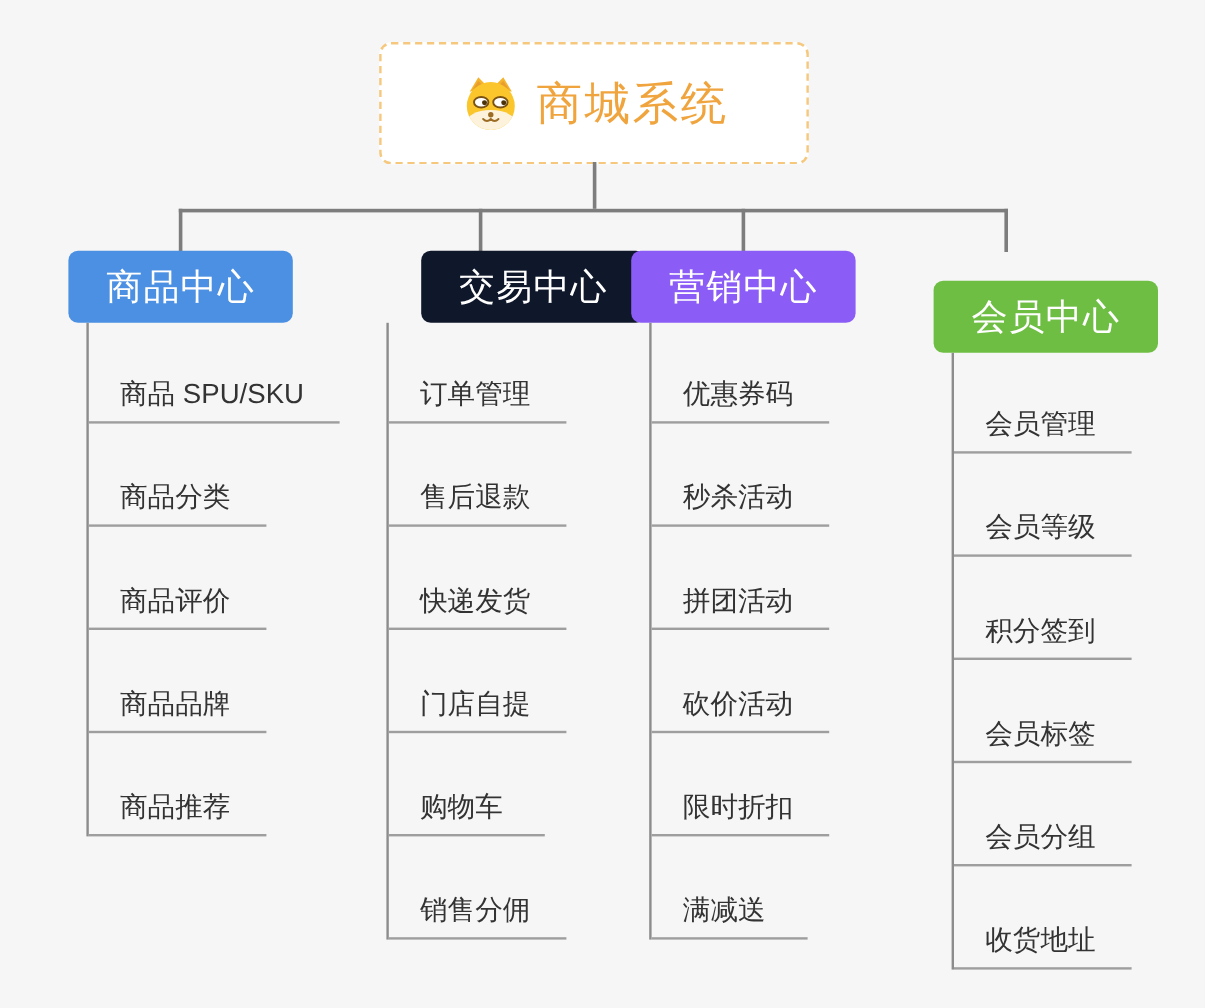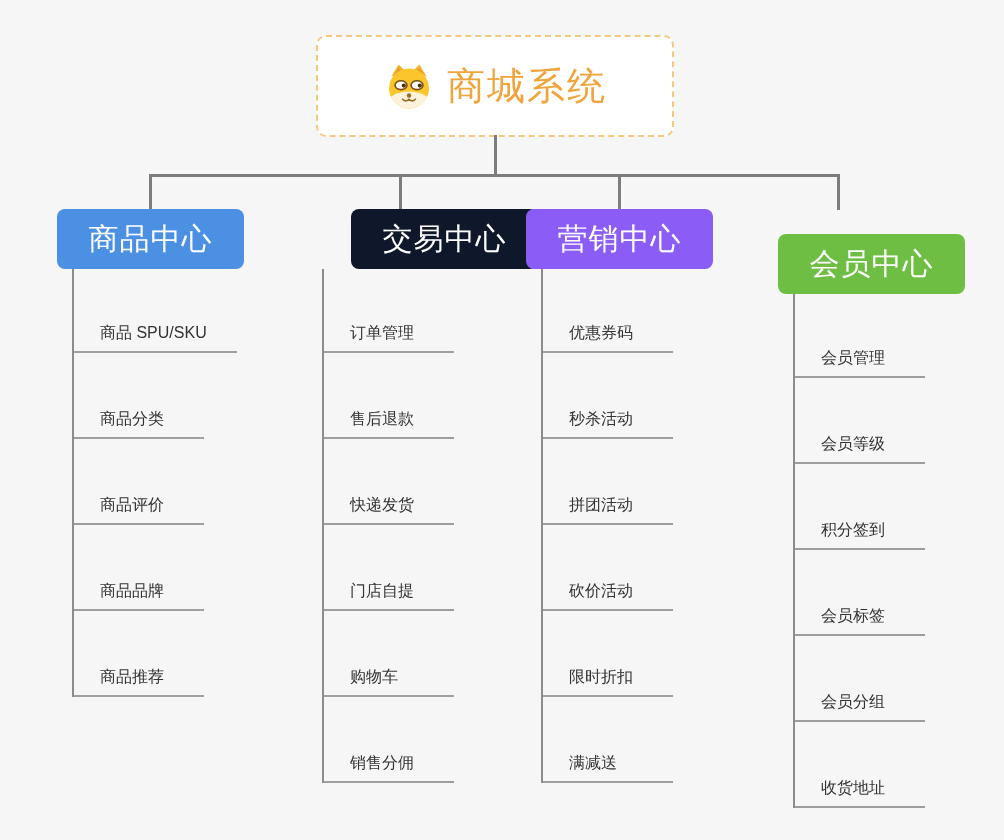--- a/index.html
+++ b/index.html
@@ -88,21 +88,21 @@
     box-sizing: border-box;
     width: max-content;
     min-width: 130px;
     border-bottom: 2px solid #9e9e9e;
     display: flex;
     align-items: flex-end;
     padding: 0 30px 7px 26px;
   }
   .child:first-child { height: 84px; }
   .child span {
-    font-size: 16px;
+    font-size: 23px;
     color: #333333;
     white-space: nowrap;
   }
 </style>
 </head>
 <body>
 
 <div class="canvas">
 
   <div class="root-node">

